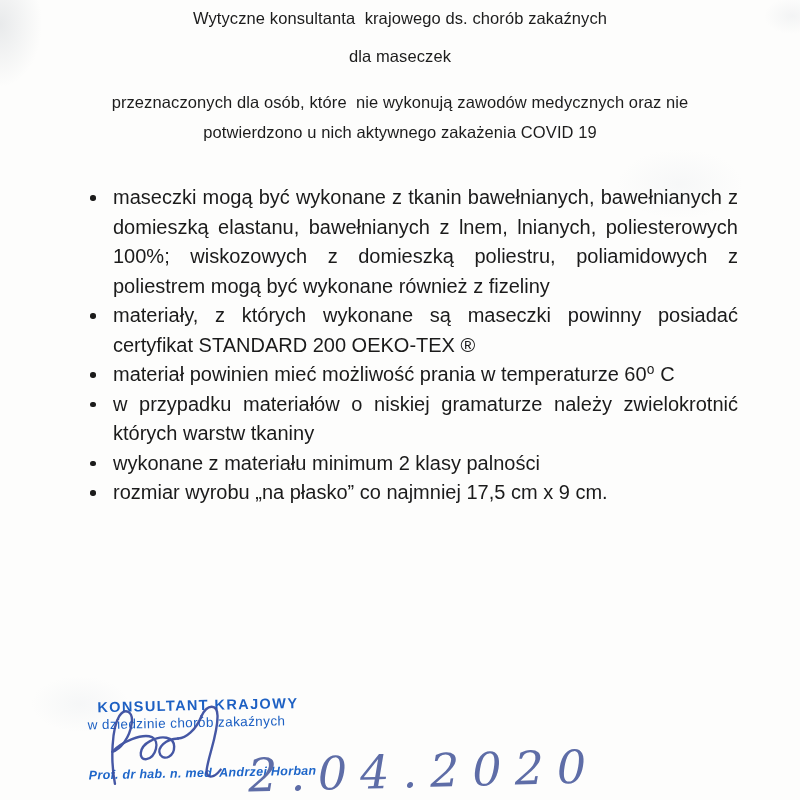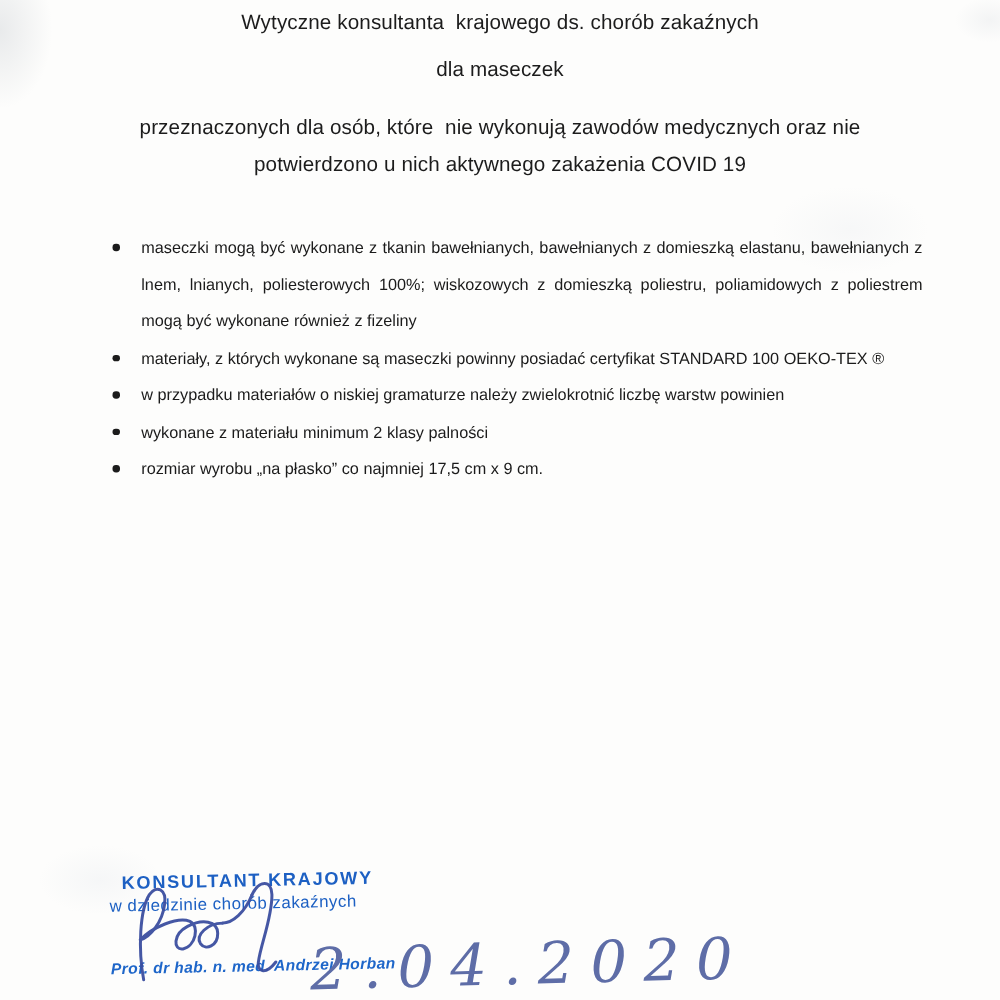--- a/index.html
+++ b/index.html
@@ -49,21 +49,21 @@
   }
 
   ul.bullets {
     list-style: none;
     margin: 36px 62px 0 88px;
     padding: 0;
   }
   ul.bullets li {
     position: relative;
     padding-left: 25px;
-    font-size: 13px;
+    font-size: 20px;
     line-height: 29.5px;
     text-align: justify;
     color: #1b1b1b;
   }
   ul.bullets li::before {
     content: "";
     position: absolute;
     left: 2px;
     top: 12px;
     width: 5.5px;
@@ -125,22 +125,23 @@
 <div class="page">
 
   <div class="header">
     <div class="title-line1">Wytyczne konsultanta  krajowego ds. chorób zakaźnych</div>
     <div class="title-line2">dla maseczek</div>
     <div class="subtitle">przeznaczonych dla osób, które  nie wykonują zawodów medycznych oraz nie potwierdzono u nich aktywnego zakażenia COVID 19</div>
   </div>
 
   <ul class="bullets">
     <li>maseczki mogą być wykonane z tkanin bawełnianych, bawełnianych z domieszką elastanu, bawełnianych z lnem, lnianych, poliesterowych 100%; wiskozowych z domieszką poliestru, poliamidowych z poliestrem mogą być wykonane również z fizeliny</li>
-    <li>materiały, z których wykonane są maseczki powinny posiadać certyfikat STANDARD 100 OEKO-TEX ®</li>
-    <li>w przypadku materiałów o niskiej gramaturze należy zwielokrotnić liczbę warstw powinien</li>
+    <li>materiały, z których wykonane są maseczki powinny posiadać certyfikat STANDARD 200 OEKO-TEX ®</li>
+    <li>materiał powinien mieć możliwość prania w temperaturze 60⁰ C</li>
+    <li>w przypadku materiałów o niskiej gramaturze należy zwielokrotnić których warstw tkaniny</li>
     <li>wykonane z materiału minimum 2 klasy palności</li>
     <li>rozmiar wyrobu „na płasko” co najmniej 17,5 cm x 9 cm.</li>
   </ul>
 
   <div class="stamp">
     <div class="stamp-line1">KONSULTANT KRAJOWY</div>
     <div class="stamp-line2">w dziedzinie chorób zakaźnych</div>
 
     <svg class="signature-svg" width="185" height="86" viewBox="0 0 185 86">
       <g fill="none" stroke="#3c4fa0" stroke-width="2.4" stroke-linecap="round" stroke-linejoin="round" opacity="0.95">

